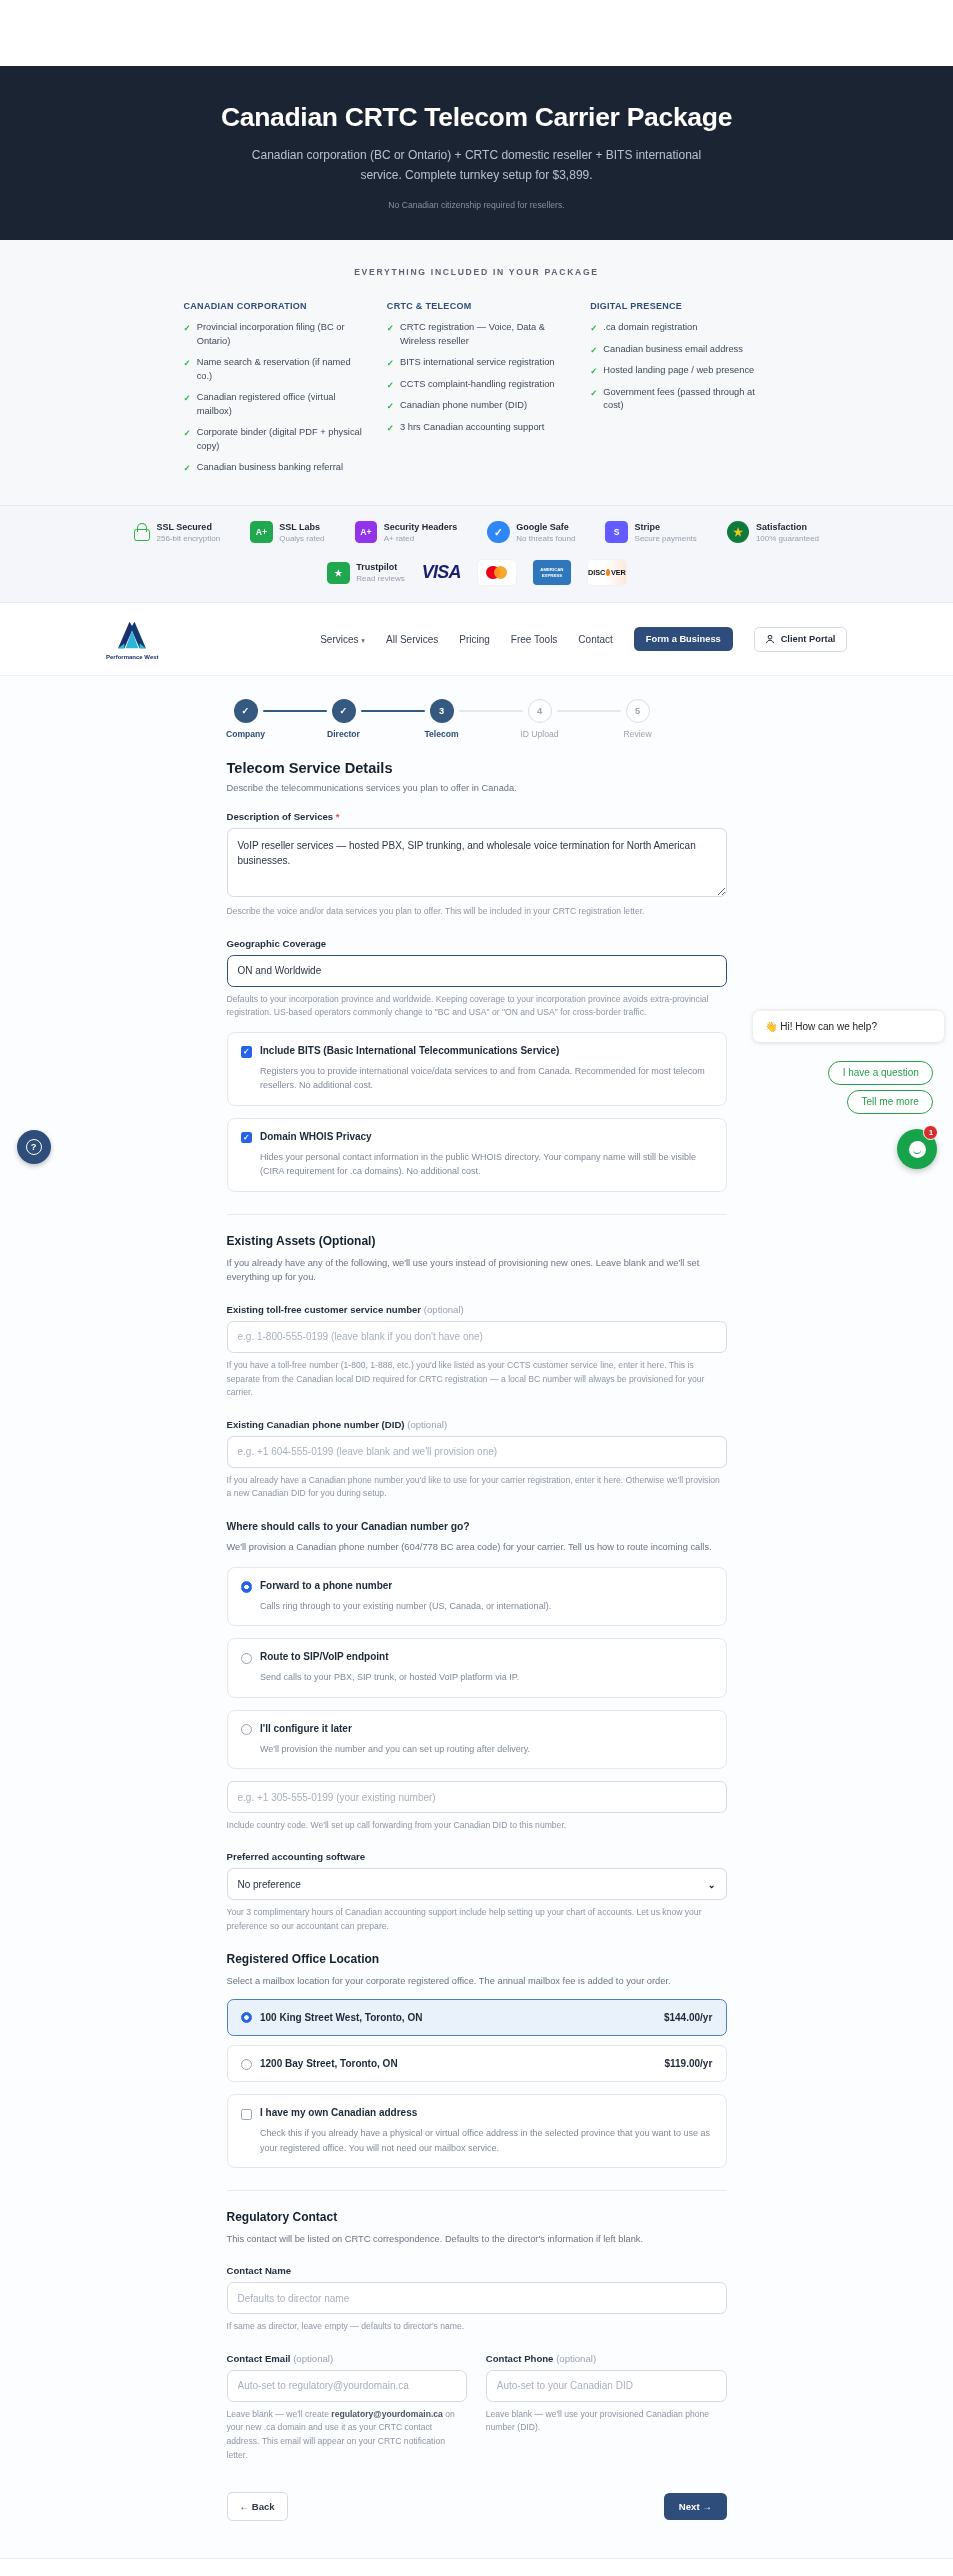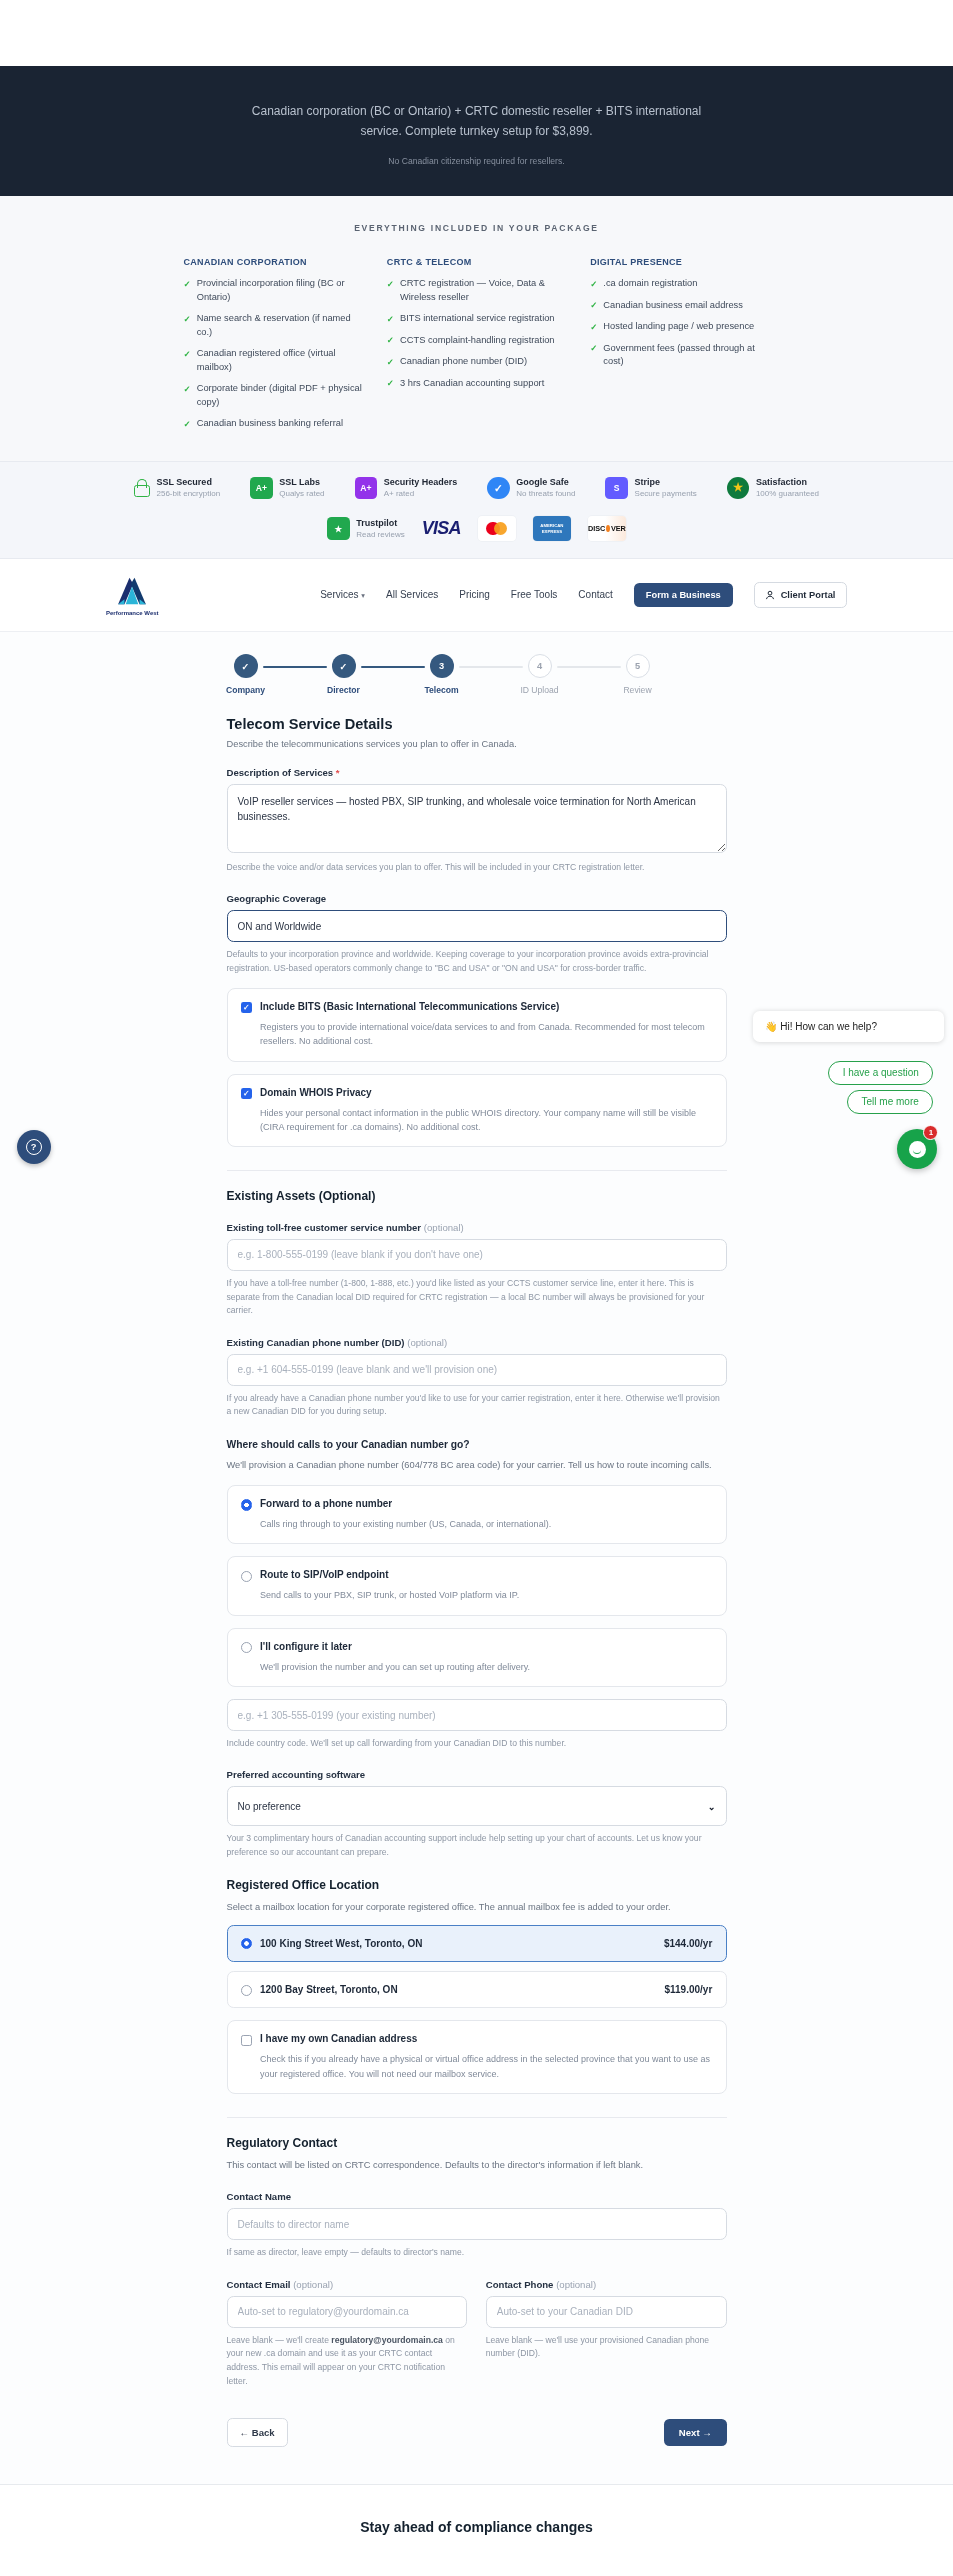--- a/index.html
+++ b/index.html
@@ -85,21 +85,21 @@
   .cb { flex:0 0 auto; width:11.3px; height:11.3px; border-radius:2.3px; margin-top:1.3px; display:flex; align-items:center; justify-content:center; }
   .cb.on { background:#2563eb; color:#fff; font-size:8px; font-weight:800; }
   .cb.off { background:#fff; border:1px solid #9aa3b2; }
   .radio { flex:0 0 auto; width:11.3px; height:11.3px; border-radius:50%; margin-top:1.3px; }
   .radio.on { background:radial-gradient(circle at 50% 50%, #fff 0 2.1px, #2563eb 2.4px); box-shadow:0 0 0 0.7px #2563eb inset; border:0.7px solid #2563eb; }
   .radio.off { border:1px solid #9aa3b2; background:#fff; }
   hr.div { border:none; border-top:0.7px solid #e8eaef; margin:22.5px 0 2.6px; }
   h3.sec { font-size:12px; font-weight:800; color:#14212e; margin-top:18.5px; }
   .intro { color:#6a7482; font-size:9.3px; line-height:1.6; margin-top:8px; }
   h4.q { font-size:10.3px; font-weight:800; color:#1d2838; margin-top:20px; }
-  .select { height:40px; display:flex; align-items:center; justify-content:space-between; cursor:pointer;text-align:center; }
+  .select { height:32px; display:flex; align-items:center; justify-content:space-between; cursor:pointer;text-align:center; }
   .select .chev { font-weight:700; color:#111827; font-size:9.3px; }
   .office { border:0.7px solid #e4e7ec; border-radius:6.6px; background:#fff; padding:11.3px 13.2px; margin-top:9.3px; display:flex; align-items:center; gap:8px; cursor:pointer; }
   .office.sel { background:#e9f1fb; border:1px solid #4a80c6; }
   .office .oname { font-size:10px; font-weight:600; color:#1d2838; flex:1; }
   .office .oprice { font-size:10px; font-weight:700; color:#1d2838; }
   .grid2 { display:grid; grid-template-columns:1fr 1fr; gap:18.5px; }
   .btn-row { display:flex; justify-content:space-between; align-items:center; margin-top:29px; }
   .btn-back { background:#fff; border:0.7px solid #d6dbe2; border-radius:5.3px; padding:8px 12px; font-size:9.6px; font-weight:600; color:#303a4a; font-family:inherit; cursor:pointer;text-align:right; }
   .btn-next { background:#2e4d7b; border:none; border-radius:5.3px; padding:8px 14.6px; font-size:9.6px; font-weight:700; color:#fff; font-family:inherit; cursor:pointer; }
 
@@ -118,20 +118,21 @@
   .chat-fab .bub:before { content:""; position:absolute; bottom:-2px; left:2px; width:0; height:0; border:3.3px solid transparent; border-top:5.3px solid #fff; transform:rotate(18deg); }
   .chat-fab .bub:after { content:""; position:absolute; left:4.6px; top:8.6px; width:8px; height:4px; border-bottom:1.7px solid #17a34a; border-radius:0 0 5.3px 5.3px; }
   .chat-badge { position:absolute; right:14.6px; top:1125px; width:15px; height:15px; border-radius:50%; background:#d92c2c; border:1.3px solid #fff; color:#fff; font-size:8px; font-weight:700; display:flex; align-items:center; justify-content:center; }
 </style>
 </head>
 <body>
 
 <div class="top-strip"></div>
 
 <div class="hero">
+  <h1>Canadian CRTC Telecom Carrier Package</h1>
   <div class="sub">Canadian corporation (BC or Ontario) + CRTC domestic reseller + BITS international service. Complete turnkey setup for $3,899.</div>
   <div class="note">No Canadian citizenship required for resellers.</div>
 </div>
 
 <div class="package">
   <div class="heading">EVERYTHING INCLUDED IN YOUR PACKAGE</div>
   <div class="pkg-cols">
     <div class="pkg-col">
       <h4>CANADIAN CORPORATION</h4>
       <div class="pkg-item">
@@ -352,20 +353,21 @@
       <span class="cb on">✓</span>
       <span>
           <div class="ct">Domain WHOIS Privacy</div>
           <div class="cd">Hides your personal contact information in the public WHOIS directory. Your company name will still be visible (CIRA requirement for .ca domains). No additional cost.</div>
         </span>
     </div>
 
     <hr class="div">
 
     <h3 class="sec">Existing Assets (Optional)</h3>
+    <div class="intro">If you already have any of the following, we'll use yours instead of provisioning new ones. Leave blank and we'll set everything up for you.</div>
 
     <div class="label"><span>Existing toll-free customer service number</span> <span class="opt">(optional)</span></div>
     <input class="input" placeholder="e.g. 1-800-555-0199 (leave blank if you don't have one)" style="">
     <div class="helper">If you have a toll-free number (1-800, 1-888, etc.) you'd like listed as your CCTS customer service line, enter it here. This is separate from the Canadian local DID required for CRTC registration — a local BC number will always be provisioned for your carrier.</div>
 
     <div class="label"><span>Existing Canadian phone number (DID)</span> <span class="opt">(optional)</span></div>
     <input class="input" placeholder="e.g. +1 604-555-0199 (leave blank and we'll provision one)" style="">
     <div class="helper">If you already have a Canadian phone number you'd like to use for your carrier registration, enter it here. Otherwise we'll provision a new Canadian DID for you during setup.</div>
 
     <h4 class="q">Where should calls to your Canadian number go?</h4>

